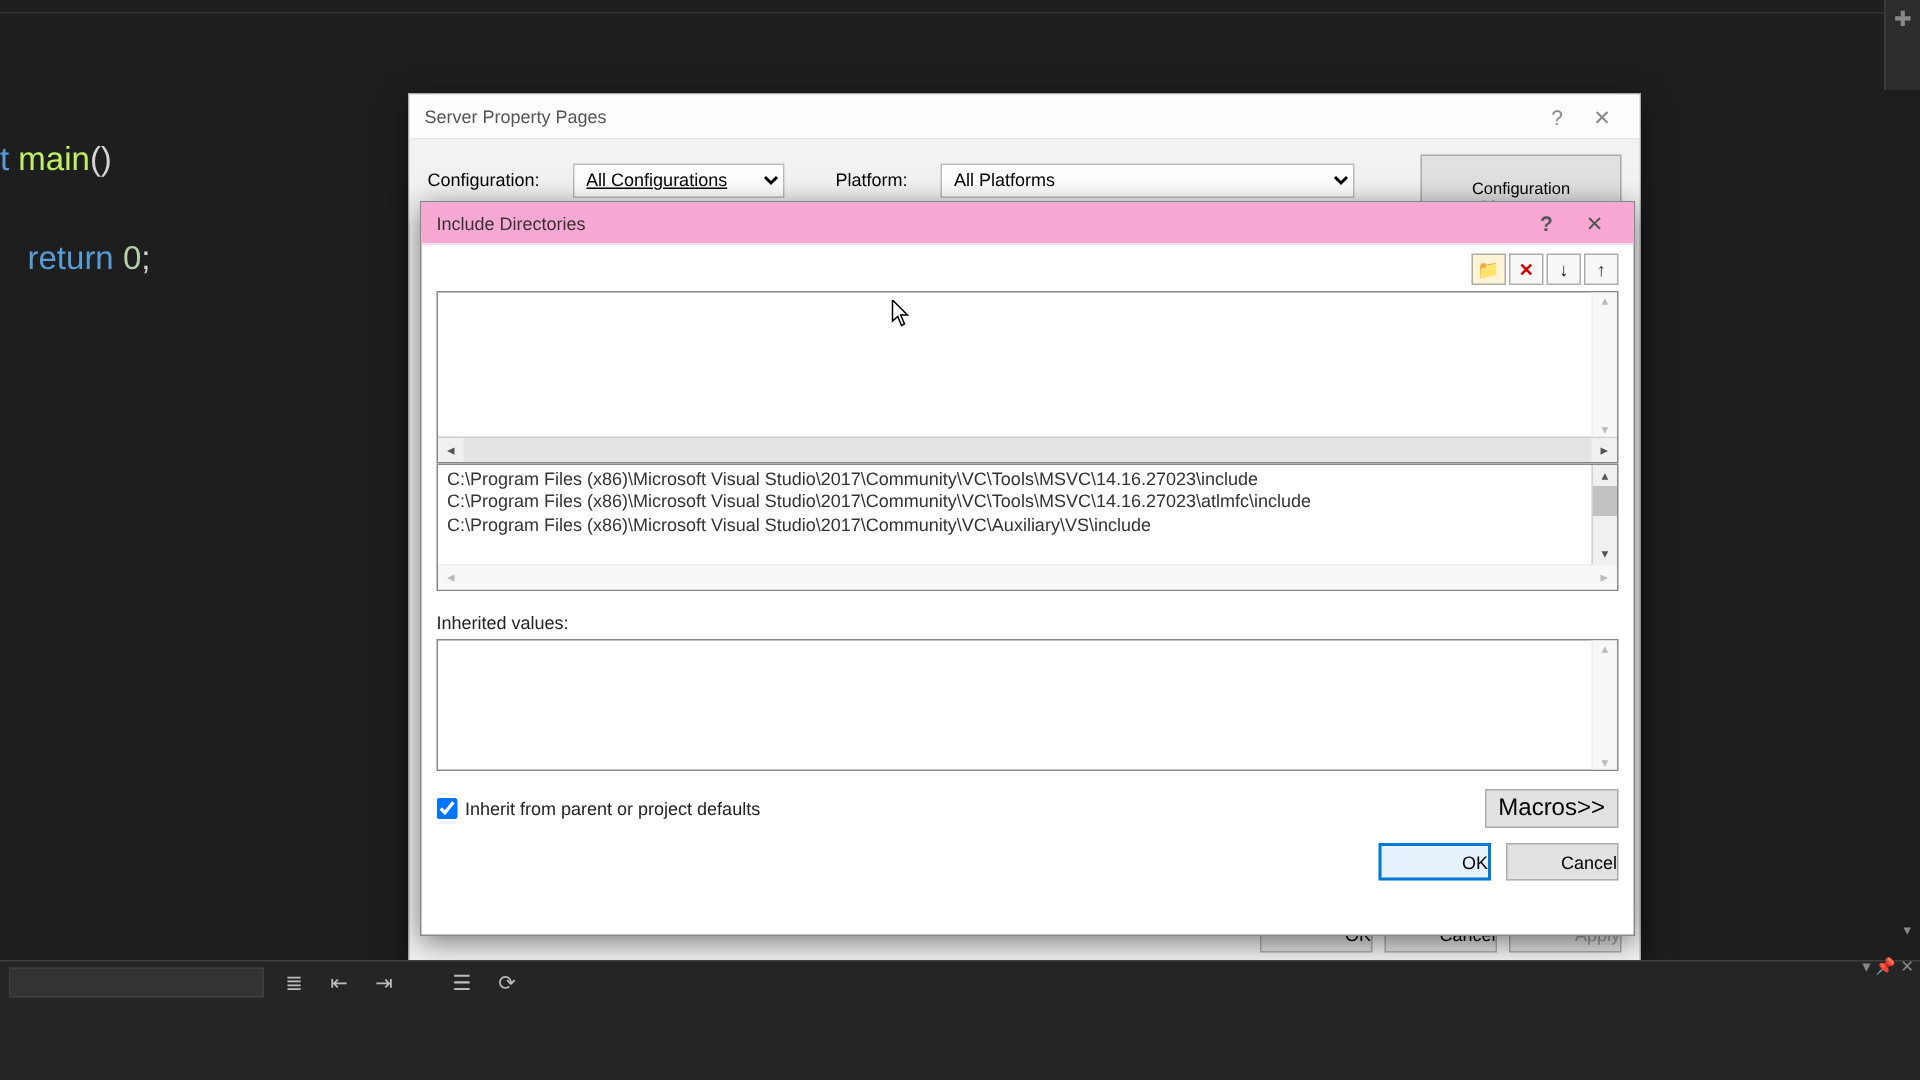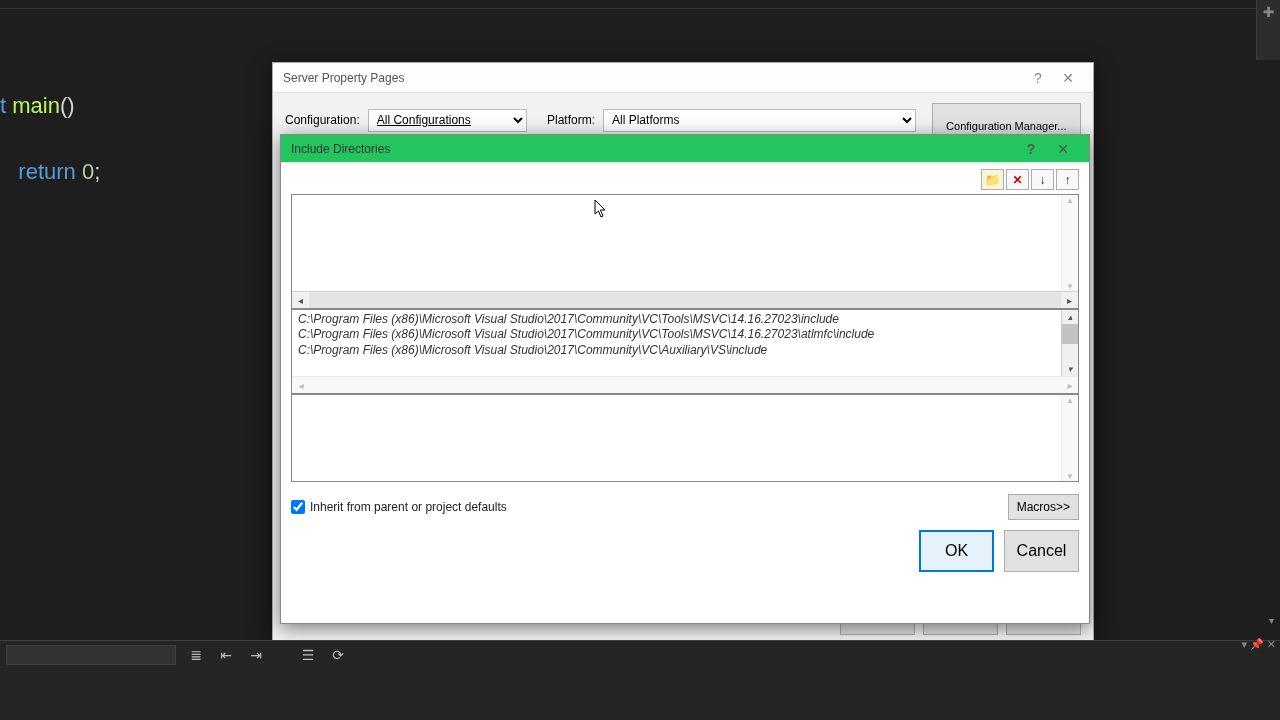--- a/index.html
+++ b/index.html
@@ -10,68 +10,68 @@
 .kw { color: #569cd6; }
 .fn { color: #bef264; }
 .num { color: #b5cea8; }
 .top-divider { height: 1px; background: #333; margin-top: 8px; }
 .code-block { padding-top: 80px; padding-left: 0; }
 
 .outer-dialog { position: absolute; left: 272px; top: 62px; width: 822px; height: 582px; background: #f2f2f2; border: 1px solid #aaa; box-shadow: 0 4px 18px rgba(0,0,0,0.5); }
 .outer-title { display: flex; align-items: center; height: 30px; padding: 0 10px; background: #fdfdfd; border-bottom: 1px solid #e5e5e5; color: #555; font-size: 12px; }
 .outer-title .spacer { flex: 1; }
 .outer-title .ctrl { width: 30px; text-align: center; color: #888; font-size: 14px; cursor: pointer; }
-.outer-row1 { display: flex; align-items: center; padding: 10px 12px 10px 12px; gap: 8px; font-size: 12px; background: #f2f2f2; }
+.outer-row1 { display: flex; align-items: center; padding: 10px 12px 10px 12px; gap: 22px; font-size: 12px; background: #f2f2f2; }
 .outer-row1 select { border: 1px solid #bbb; height: 23px; font-size: 12px; padding: 0 4px; background: #fff; }
 .cfg-select { width: 160px; text-decoration: underline; }
 .plat-select { width: 314px; }
 .btn { border: 1px solid #adadad; background: #e1e1e1; height: 24px; font-size: 11px; padding: 16px 10px; cursor: pointer; }
 .cfg-mgr { width: 150px; height: 23px; }
 
 .inner-dialog { position: absolute; left: 280px; top: 134px; width: 810px; height: 490px; background: #fff; border: 1px solid #888; box-shadow: 0 4px 18px rgba(0,0,0,0.5); display: flex; flex-direction: column; }
-.inner-title { display: flex; align-items: center; height: 28px; padding: 0 10px; background: #22c55e; border-bottom: 1px solid #e8e8e8; color: #333; font-size: 12px; }
+.inner-title { display: flex; align-items: center; height: 28px; padding: 0 10px; background: #f9a8d4; border-bottom: 1px solid #e8e8e8; color: #333; font-size: 12px; }
 .inner-title .spacer { flex: 1; }
 .inner-title .ctrl { width: 32px; text-align: center; color: #555; font-size: 14px; cursor: pointer; }
 .inner-title .ctrl.help { font-weight: bold; }
 .inner-body { padding: 6px 10px 10px 10px; flex: 1; display: flex; flex-direction: column; font-size: 12px; color: #222; }
 
 .toolbar { display: flex; justify-content: flex-end; gap: 2px; margin-bottom: 4px; }
 .tbtn { width: 23px; height: 21px; border: 1px solid #adadad; background: #f8f8f8; display: flex; align-items: center; justify-content: center; font-size: 12px; cursor: pointer; }
 .tbtn.folder { background: #fff3d6; }
 .tbtn.del { color: #c00; font-weight: bold; }
 
 .editbox { border: 1px solid #888; height: 115px; display: flex; flex-direction: column; background: #fff; position: relative; }
 .editbox .area { flex: 1; }
 .editbox .hscroll { height: 17px; background: #f0f0f0; border-top: 1px solid #d0d0d0; display: flex; align-items: center; }
 .editbox .hscroll .arrow { width: 17px; text-align:center; color: #555; font-size: 10px; cursor: pointer; }
 .editbox .hscroll .track { flex: 1; background: #e4e4e4; height: 100%; }
 .editbox .vscroll { position: absolute; right: 0; top: 0; bottom: 17px; width: 17px; background: #f8f8f8; border-left: 1px solid #eee; display: flex; flex-direction: column; align-items: center; justify-content: space-between; color: #bbb; font-size: 9px; }
 
 .section-label { margin-top: 14px; margin-bottom: 4px; }
 
-.evalbox { border: 1px solid #888; height: 85px; background: #fff; position: relative; font-style: italic; }
+.evalbox { border: 1px solid #888; height: 85px; background: #fff; position: relative; }
 .evalbox .content { padding: 2px 6px; font-size: 12px; color: #333; line-height: 1.28; overflow: hidden; height: 62px; }
 .evalbox .vscroll { position: absolute; right: 0; top: 0; bottom: 17px; width: 17px; background: #f0f0f0; border-left: 1px solid #d0d0d0; display: flex; flex-direction: column; align-items: center; font-size: 9px; }
 .evalbox .vscroll .arr { height: 14px; color: #555; display:flex; align-items:center; justify-content:center; width:100%; cursor:pointer; }
 .evalbox .vscroll .thumb { background: #c2c2c2; width: 100%; height: 20px; }
 .evalbox .hscroll { position: absolute; left:0; right:0; bottom:0; height:17px; background:#f8f8f8; border-top:1px solid #eee; display:flex; align-items:center; color:#bbb; font-size:10px; }
 .evalbox .hscroll .arrg { width:17px; text-align:center; }
 
 .inhbox { border: 1px solid #888; height: 88px; background: #fff; position: relative; }
 .inhbox .content { padding: 2px 6px; font-size: 12px; color: #333; line-height: 1.3; }
 .inhbox .vscroll { position: absolute; right: 0; top: 0; bottom:0; width: 17px; background: #f8f8f8; border-left: 1px solid #eee; display:flex; flex-direction:column; align-items:center; justify-content: space-between; color:#bbb; font-size:9px; }
 
 .bottom-row1 { display: flex; align-items: center; margin-top: 12px; }
 .bottom-row1 .chk { display: flex; align-items: center; gap: 5px; font-size: 12px; }
 .bottom-row1 .chk input { width:14px; height:14px; }
 .bottom-row1 .spacer { flex: 1; }
-.macros-btn { border: 1px solid #adadad; background: #e1e1e1; height: 26px; font-size: 12px; padding: 0 8px; cursor: pointer; }
+.macros-btn { border: 1px solid #adadad; background: #e1e1e1; height: 26px; font-size: 16px; padding: 0 8px; cursor: pointer; }
 
 .bottom-row2 { display: flex; justify-content: flex-end; gap: 10px; margin-top: 10px; }
-.dlg-btn { width: 75px; height: 42px; border: 1px solid #adadad; background: #e1e1e1; font-size: 16px; cursor: pointer; }
+.dlg-btn { width: 75px; height: 25px; border: 1px solid #adadad; background: #e1e1e1; font-size: 12px; cursor: pointer; text-align: right; }
 .dlg-btn.default { border: 2px solid #0078d7; background: #e5f1fb; }
 
 .outer-bottom { position: absolute; right: 12px; bottom: 8px; display: flex; gap: 8px; }
 .outer-bottom .dlg-btn { width: 75px; }
 .outer-bottom .dlg-btn.disabled { color: #999; }
 
 .status-panel { position: absolute; left:0; right:0; bottom:0; height: 80px; background: #252526; border-top: 1px solid #3f3f3f; }
 .status-panel .toolbar2 { height: 28px; display: flex; align-items: center; gap: 10px; padding: 0 6px; }
 .status-panel .toolbar2 .combo { width: 170px; height: 20px; background: #333; border: 1px solid #3f3f3f; }
 .status-panel .toolbar2 .icon { width: 20px; height: 20px; color: #bbb; display:flex; align-items:center; justify-content:center; font-size:14px; }
@@ -164,20 +164,21 @@
         <div style="flex:1"></div>
         <div class="arr">▾</div>
       </div>
       <div class="hscroll">
         <span class="arrg">◂</span>
         <span style="flex:1"></span>
         <span class="arrg">▸</span>
       </div>
     </div>
 
+    <div class="section-label">Inherited values:</div>
     <div class="inhbox">
       <div class="vscroll">
           <span>▴</span>
           <span>▾</span>
         </div>
     </div>
 
     <div class="bottom-row1">
       <label class="chk">
         <input type="checkbox" checked="" style="">

